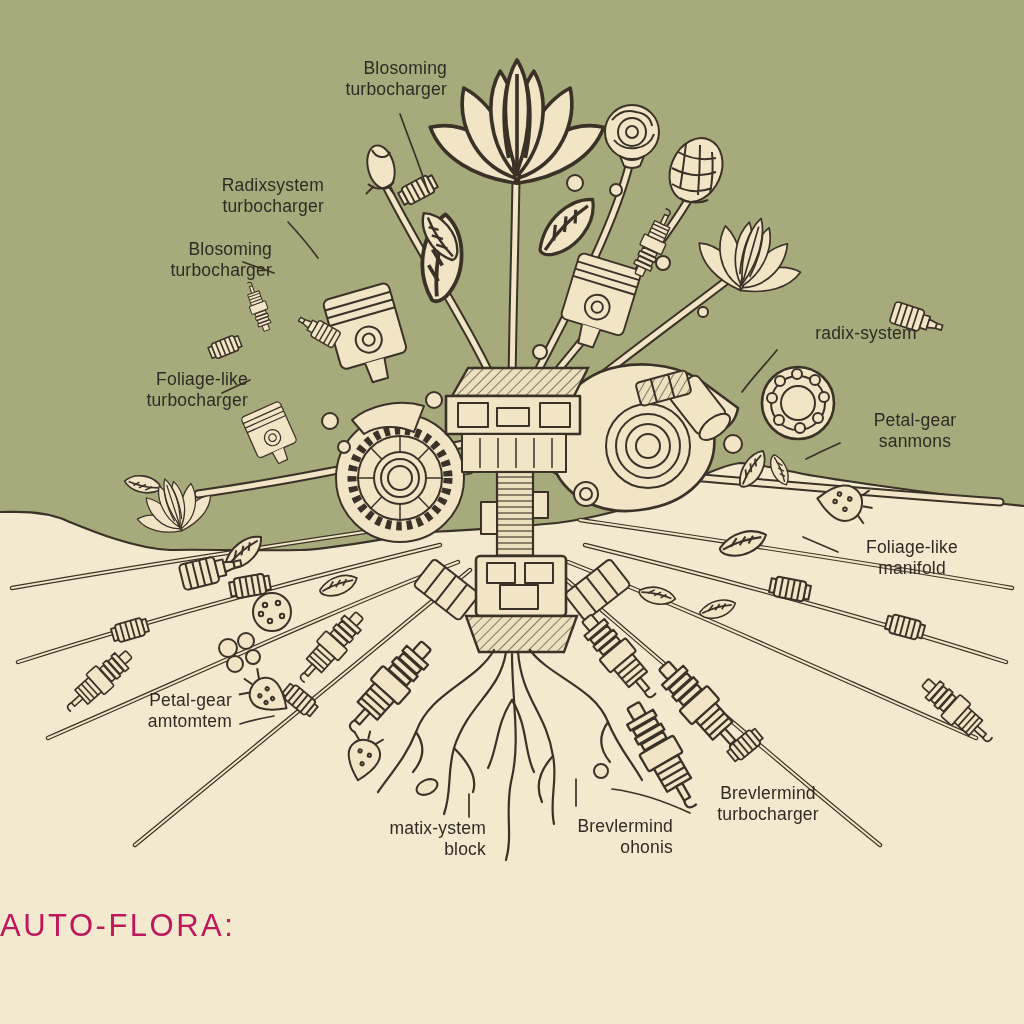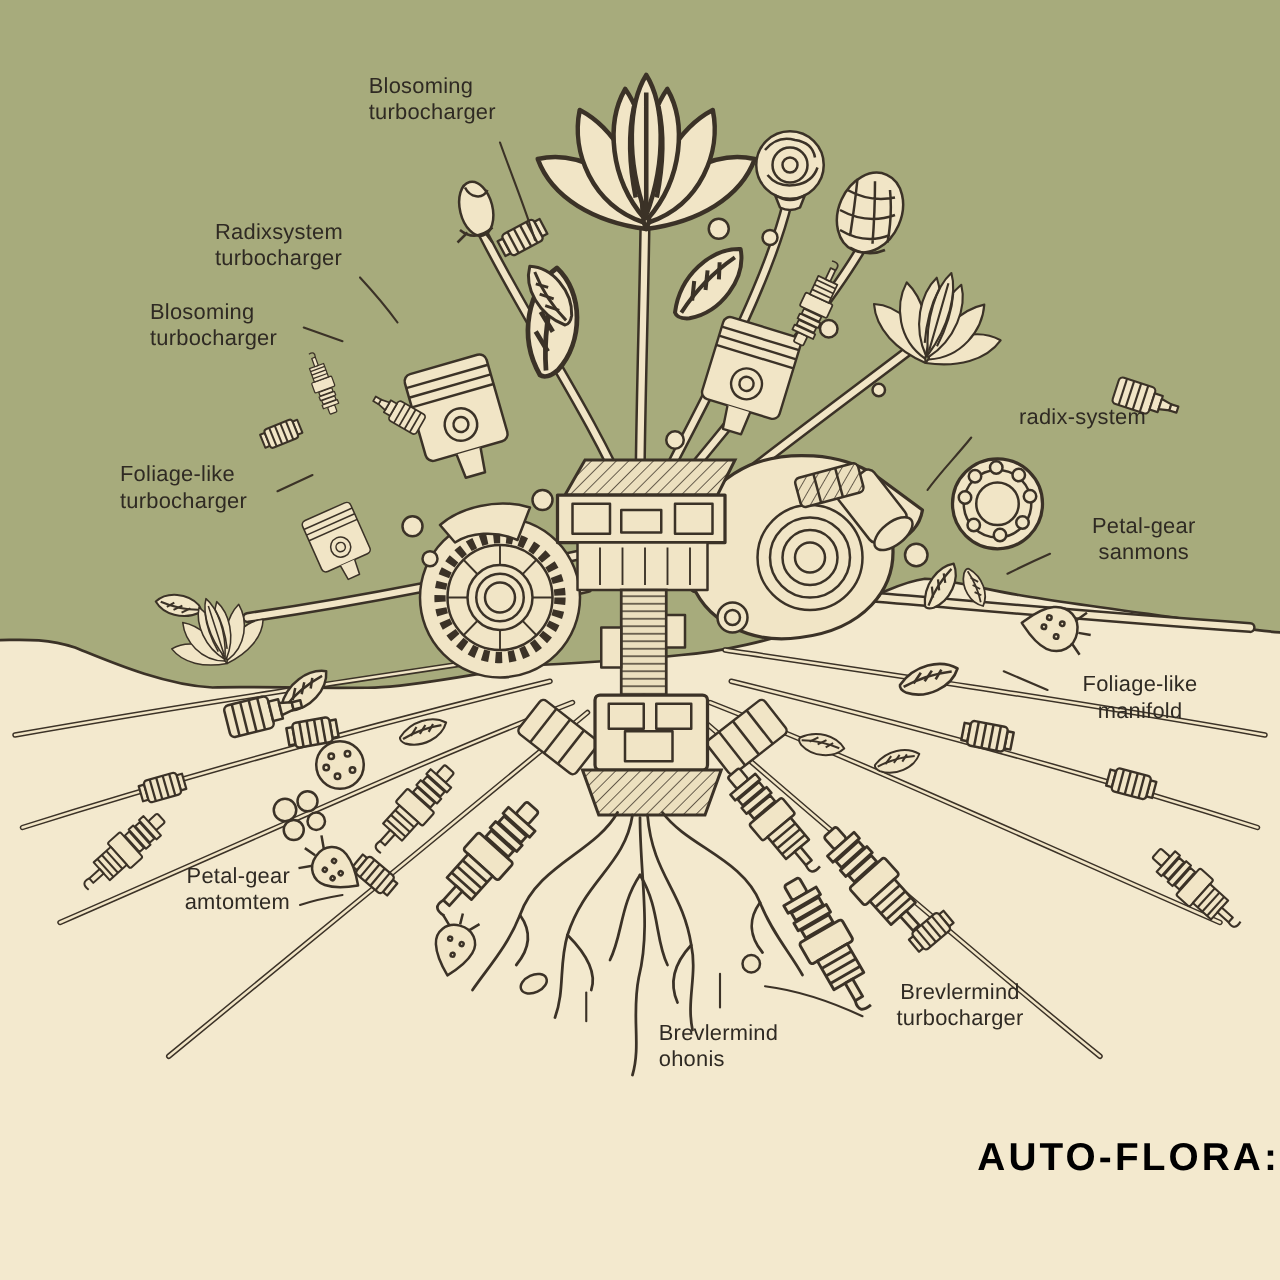--- a/index.html
+++ b/index.html
@@ -2,34 +2,34 @@
 <html><head>
 <meta charset="utf-8">
 <style>
   html,body{margin:0;padding:0;}
   #poster{position:relative;width:1024px;height:1024px;background:#f3e9ce;overflow:hidden;
           font-family:"Liberation Sans",sans-serif;}
   #art{position:absolute;left:0;top:0;}
   .lbl{position:absolute;font-size:17.5px;line-height:1.22;font-weight:500;color:#2f2a23;
        letter-spacing:.2px;white-space:nowrap;}
   .lbl div{white-space:nowrap;}
-  .c{text-align:left;} .r{text-align:right;} .l{text-align:center;}
+  .c{text-align:right;} .r{text-align:right;} .l{text-align:center;}
   .lbl0{left:295px;top:58px;width:152px;}
   .lbl1{left:172px;top:175px;width:152px;}
   .lbl2{left:120px;top:239px;width:152px;}
   .lbl3{left:96px;top:369px;width:152px;}
   .lbl4{left:781px;top:323px;width:170px;}
   .lbl5{left:845px;top:410px;width:140px;}
   .lbl6{left:842px;top:537px;width:140px;}
   .lbl7{left:100px;top:690px;width:132px;}
   .lbl8{left:355px;top:818px;width:131px;}
   .lbl9{left:527px;top:816px;width:146px;}
   .lbl10{left:688px;top:783px;width:160px;}
-  .ttl{position:absolute;left:0;right:0;top:904px;text-align:right;color:#000000;
-       font-size:31px;font-weight:700;letter-spacing:2.5px;line-height:1.4;}
+  .ttl{position:absolute;left:0;right:0;top:904px;text-align:left;color:#be185d;
+       font-size:31px;font-weight:400;letter-spacing:2.5px;line-height:1.4;}
   
   .part{fill:#f1e5c6;stroke:#3b3227;stroke-width:2;stroke-linejoin:round;}
   .part3{fill:#f1e5c6;stroke:#3b3227;stroke-width:2.6;stroke-linejoin:round;}
   .ln{stroke:#3b3227;stroke-width:1.5;fill:none;}
   .ln2{stroke:#3b3227;stroke-width:2.2;fill:none;stroke-linecap:round;}
   .pipeO path{stroke:#3b3227;stroke-width:9;fill:none;stroke-linecap:round;}
   .pipeI path{stroke:#f1e5c6;stroke-width:5;fill:none;stroke-linecap:round;}
   .rodO path{stroke:#3b3227;stroke-width:4.4;fill:none;stroke-linecap:round;}
   .rodI path{stroke:#f1e5c6;stroke-width:2;fill:none;stroke-linecap:round;}
   .leader{stroke:#3b3227;stroke-width:1.7;fill:none;stroke-linecap:round;}
@@ -420,20 +420,24 @@
   <div>sanmons</div>
 </div>
 <div class="lbl lbl6 l">
   <div>Foliage-like</div>
   <div>manifold</div>
 </div>
 <div class="lbl lbl7 r">
   <div>Petal-gear</div>
   <div>amtomtem</div>
 </div>
+<div class="lbl lbl8 r">
+  <div>matix-ystem</div>
+  <div>block</div>
+</div>
 <div class="lbl lbl9 c">
   <div>Brevlermind</div>
   <div>ohonis</div>
 </div>
 <div class="lbl lbl10 l">
   <div>Brevlermind</div>
   <div>turbocharger</div>
 </div>
 
 <div class="ttl">

